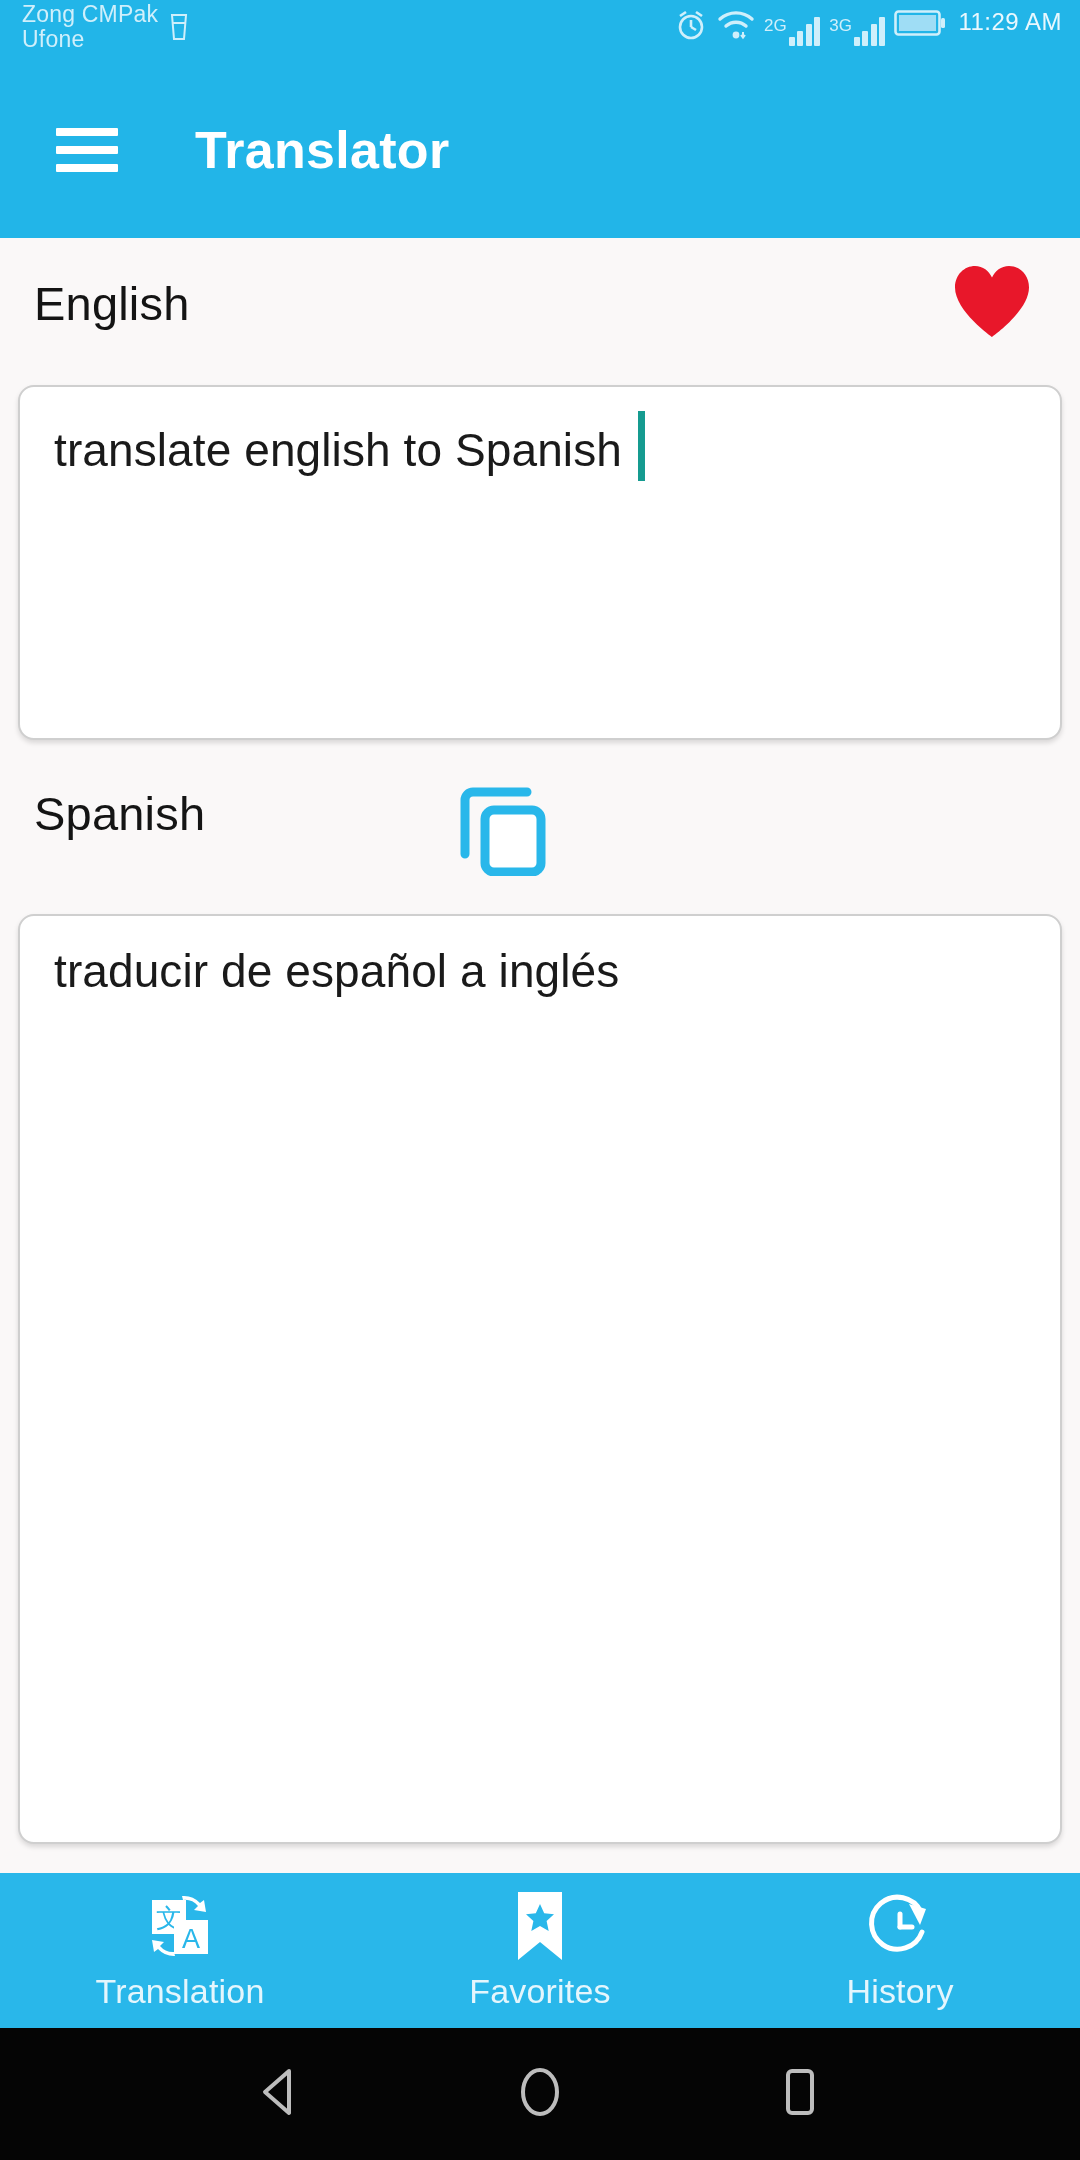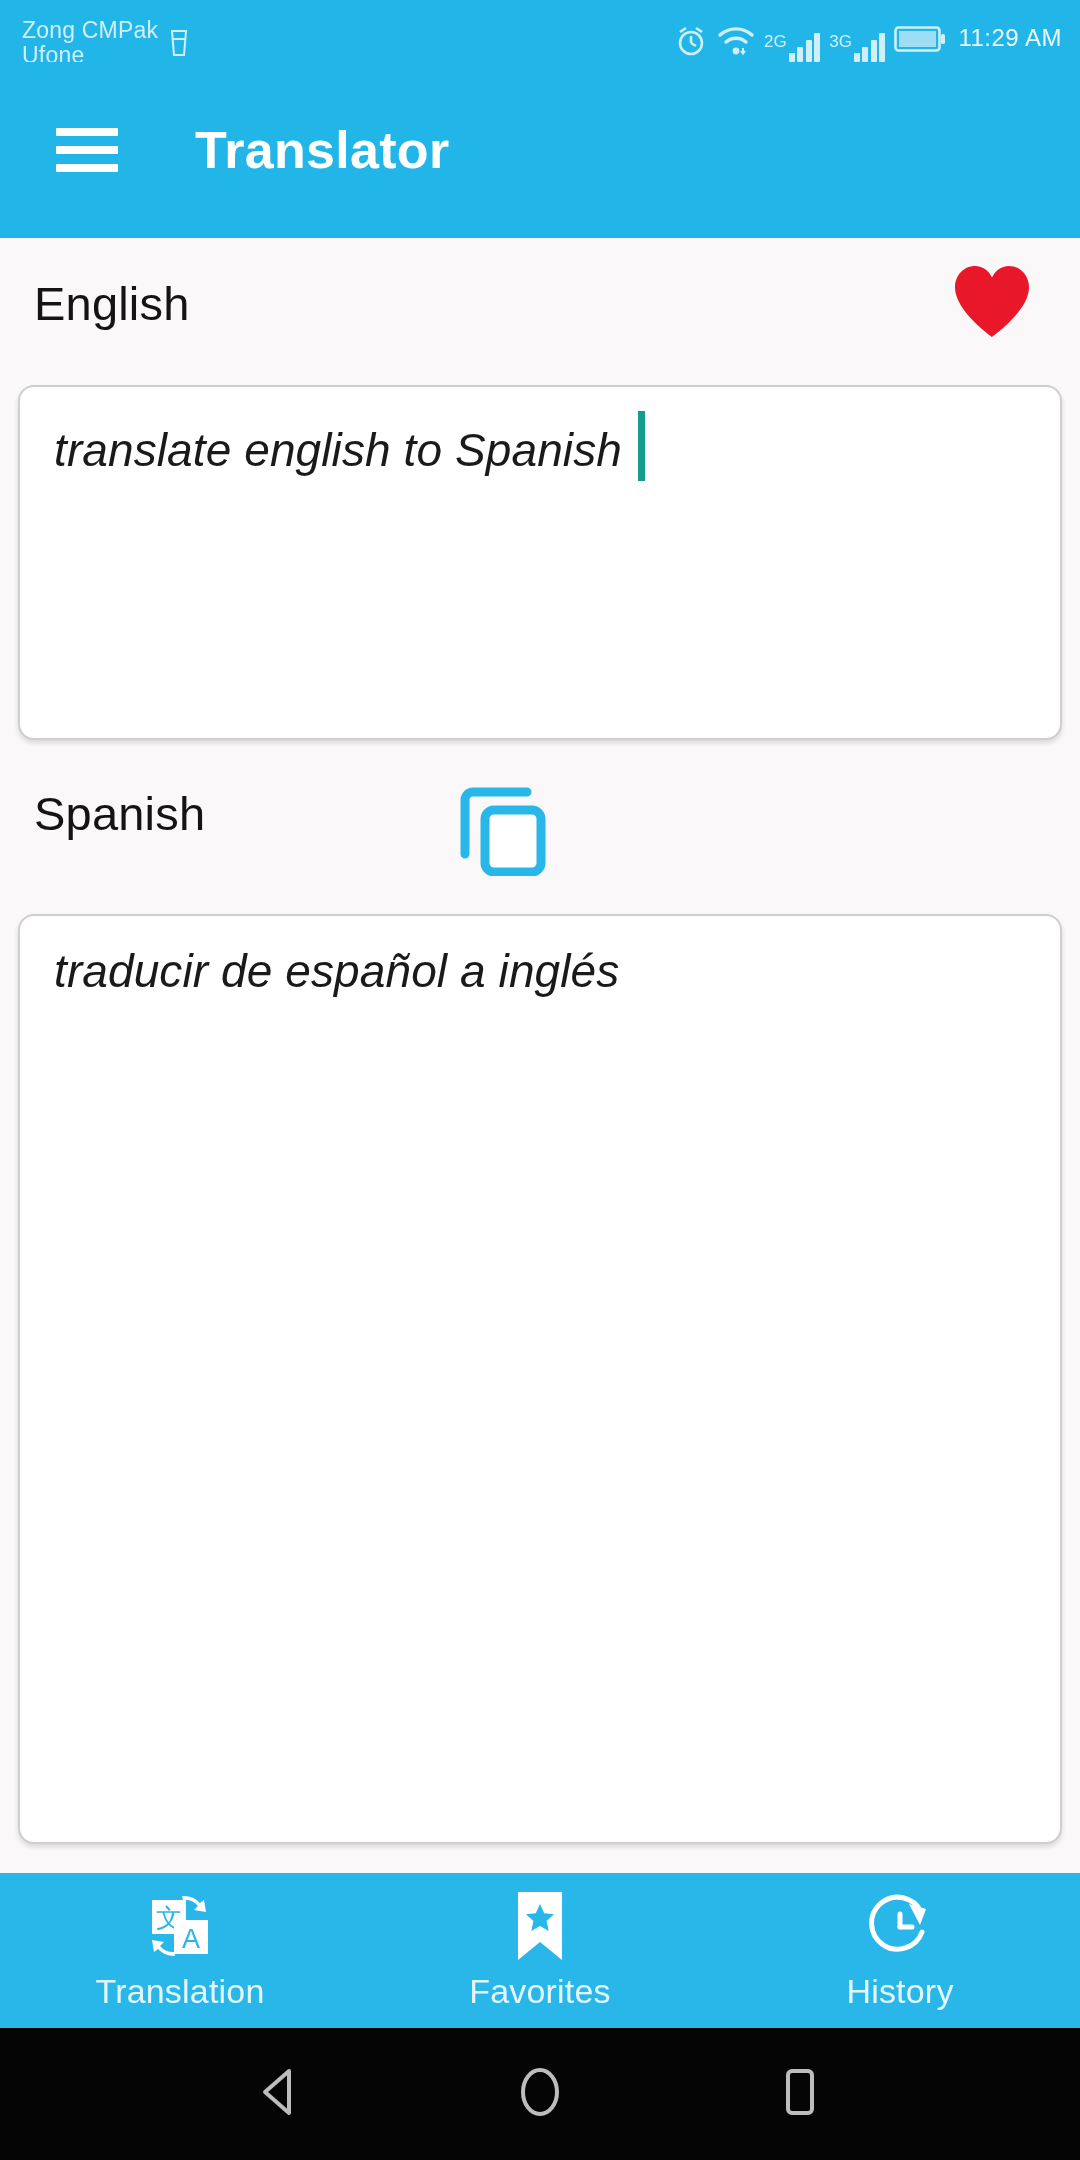--- a/index.html
+++ b/index.html
@@ -19,21 +19,21 @@
   .status-bar {
     position: absolute;
     top: 0; left: 0;
     width: 1080px;
     height: 62px;
     background: #22B5E8;
     display: flex;
     align-items: flex-start;
     justify-content: space-between;
     box-sizing: border-box;
-    padding: 18px 18px 0 22px;
+    padding: 2px 18px 0 22px;
   }
   .carriers {
     display: flex;
     align-items: flex-start;
     gap: 10px;
   }
   .carrier-names {
     display: flex;
     flex-direction: column;
     line-height: 1.08;
@@ -165,21 +165,20 @@
   .card.input-card { top: 147px; height: 355px; }
   .card.output-card { top: 676px; height: 930px; }
 
   .field-text {
     font-size: 46px;
     color: #1A1A1A;
     letter-spacing: 0.1px;
     white-space: nowrap;
     display: inline-block;
     vertical-align: middle;
-    font-style: italic;
   }
   .caret {
     display: inline-block;
     width: 7px;
     height: 70px;
     background: #159B90;
     vertical-align: middle;
     margin-left: 16px;
     position: relative;
     top: -4px;

